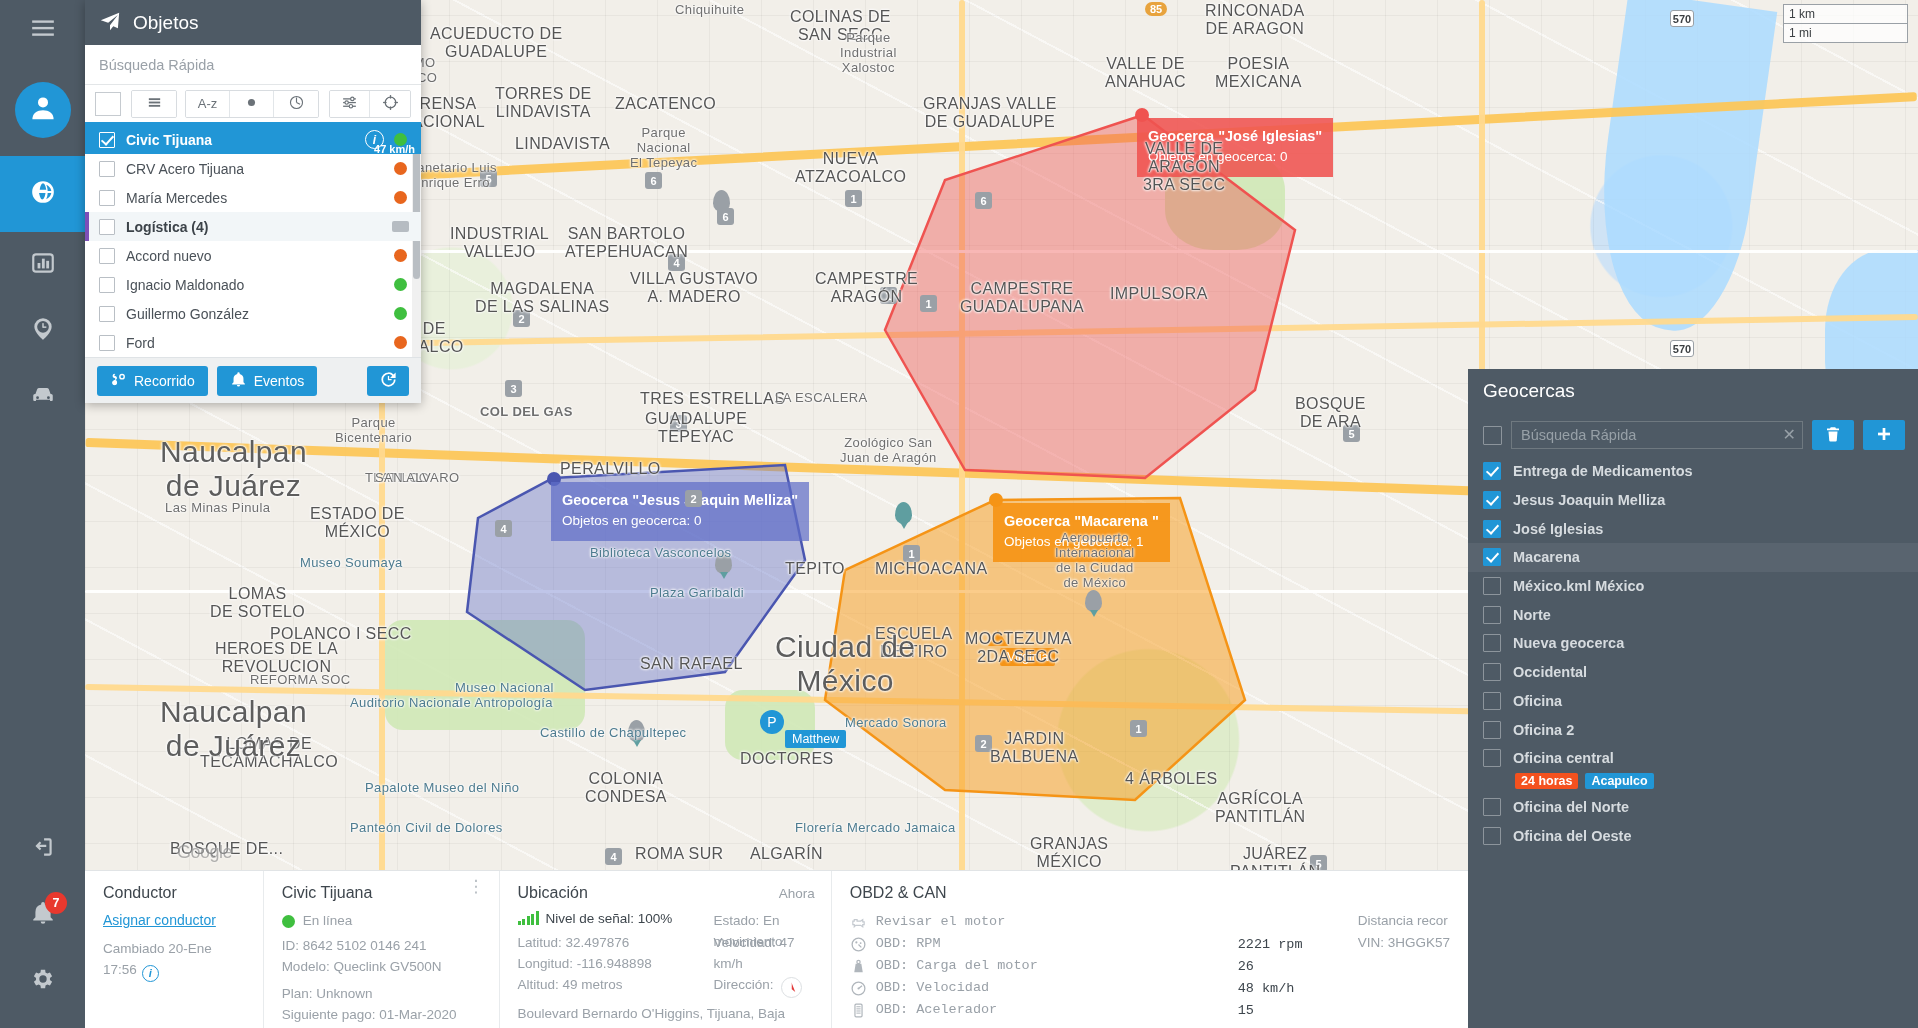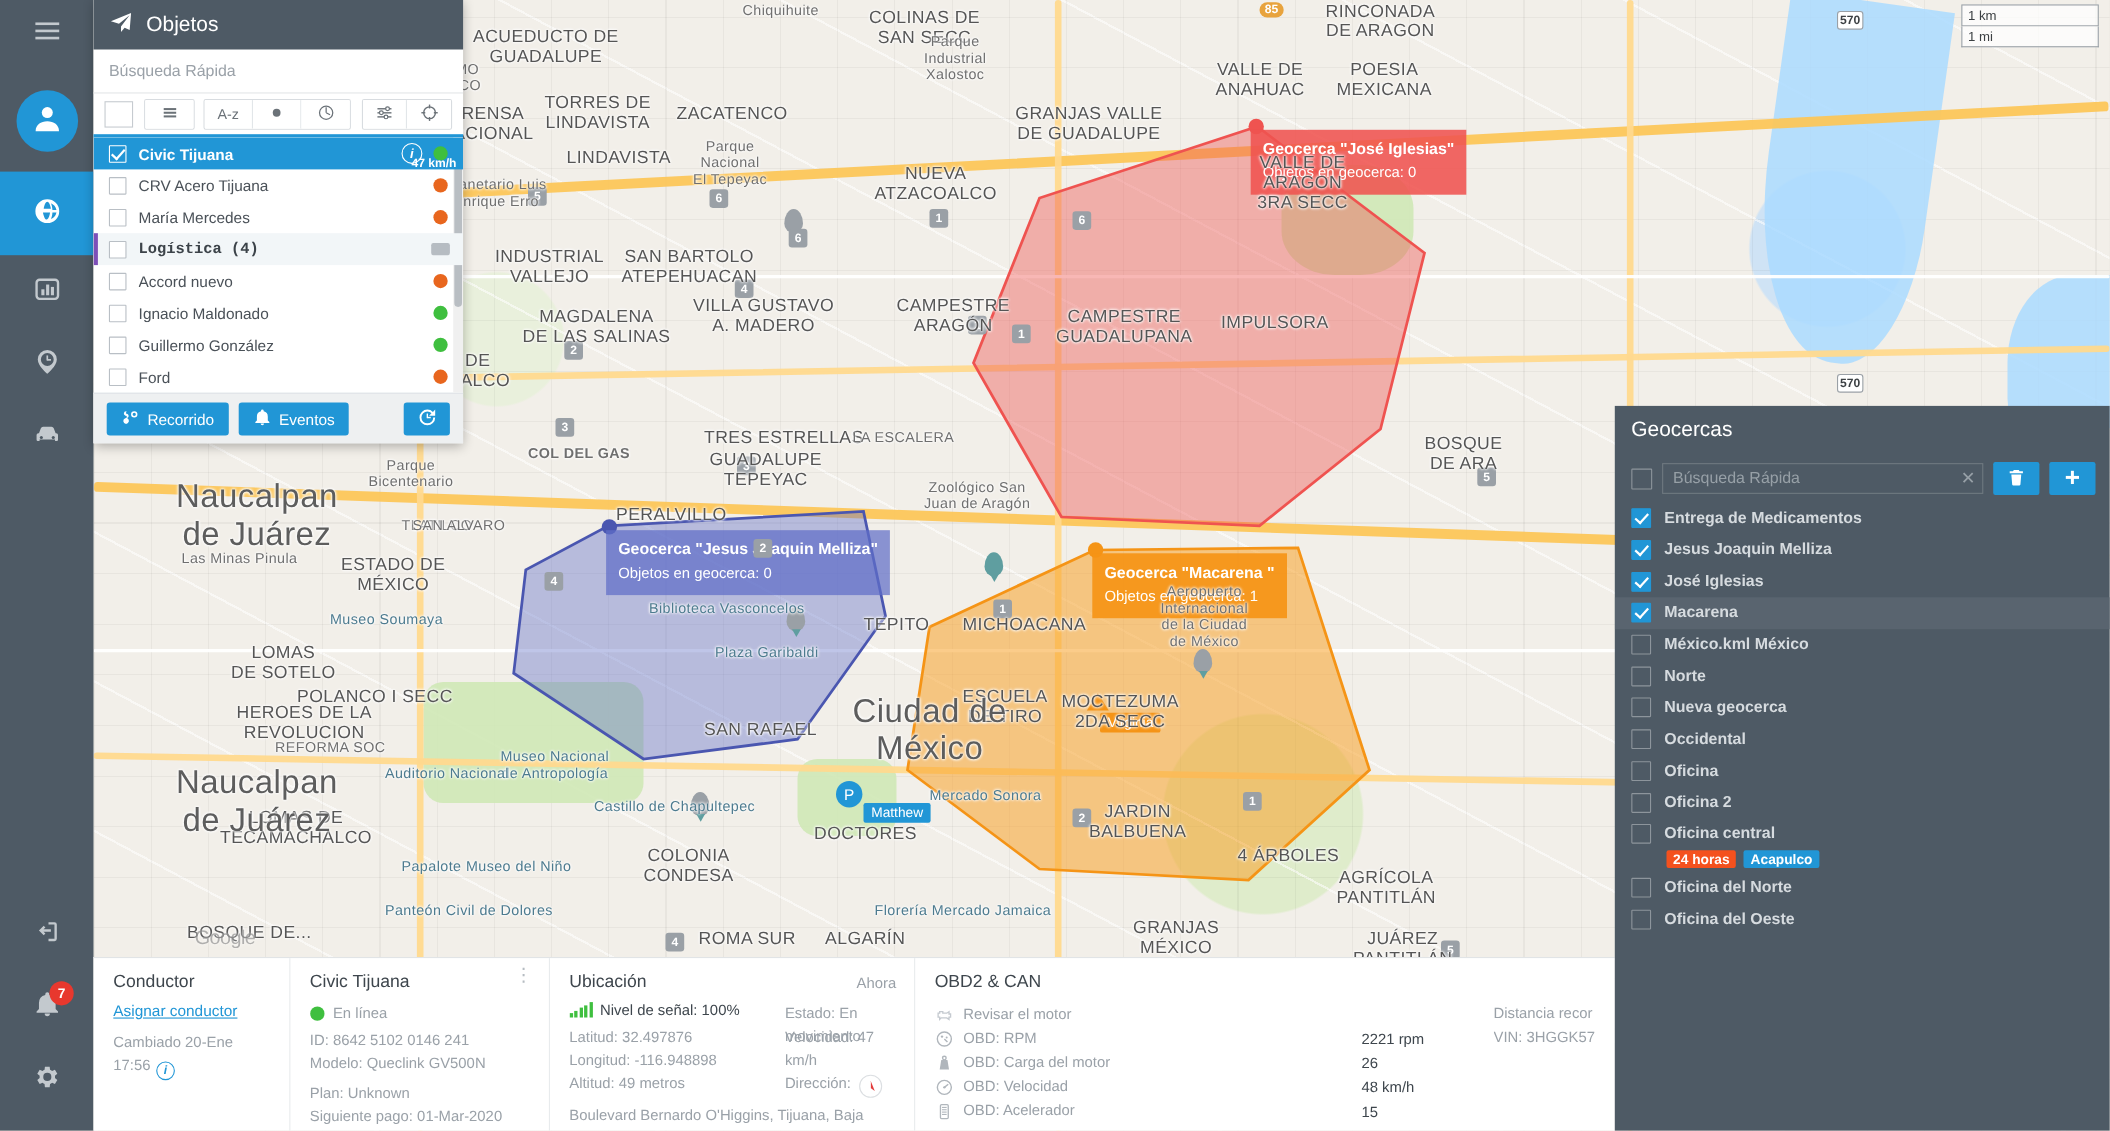--- a/index.html
+++ b/index.html
@@ -136,21 +136,21 @@
   .tb-btn:last-child { border-right:none; }
   .tb-btn svg { width:17px; height:17px; fill:#6b7278; }
   .tb-spacer { flex:1; }
 
   .obj-list { max-height:232px; overflow:hidden; position:relative; }
   .obj-row {
     height:29px; display:flex; align-items:center; padding-left:14px;
     font-size:14px; color:#4a5158; cursor:pointer; position:relative;
   }
   .obj-row.selected { background:#2196d6; color:#fff; font-weight:700; }
-  .obj-row.group { background:#f2f6f8; font-weight:700; color:#3c4349;font-family:Liberation Mono, monospace; }
+  .obj-row.group { background:#f2f6f8; font-weight:700; color:#3c4349; }
   .obj-row.group::before {
     content:""; position:absolute; left:0; top:0; bottom:0; width:4px; background:#7d4fb8;
   }
   .chk {
     width:16px; height:16px; border:1px solid #b9bfc5; background:#fff; margin-right:11px;
     flex:0 0 16px; border-radius:1px; position:relative;
   }
   .obj-row.selected .chk { background:#2196d6; border-color:#fff; }
   .obj-row.selected .chk::after {
     content:""; position:absolute; left:4px; top:0px; width:5px; height:10px;
@@ -256,21 +256,21 @@
   .signal { display:inline-flex; align-items:flex-end; gap:1.5px; height:13px; vertical-align:-2px; margin-right:7px; }
   .signal i { width:3px; background:#3fbf3f; display:block; }
   .dir-badge {
     display:inline-flex; width:21px; height:21px; border-radius:50%; border:1px solid #dcdfe2;
     align-items:center; justify-content:center; vertical-align:-6px; margin-left:4px;
   }
   .obd-grid { display:flex; }
   .obd-l { width:388px; }
   .obd-m { width:120px; }
   .obd-r { flex:1; }
-  .obd-row { display:flex; align-items:center; gap:9px; height:22px; }
+  .obd-row { display:flex; align-items:center; gap:9px; height:22px;font-family:Liberation Mono, monospace; }
   .obd-row svg { width:17px; height:17px; fill:#b0b6bc; flex:0 0 17px; }
 
   
   .scale {
     position:absolute; right:10px; top:4px; width:125px; font-size:12px; color:#3c4043;
   }
   .scale div {
     border:1px solid #9aa0a6; border-top:none; background:rgba(255,255,255,.75);
     padding:1px 5px; line-height:16px;
   }

